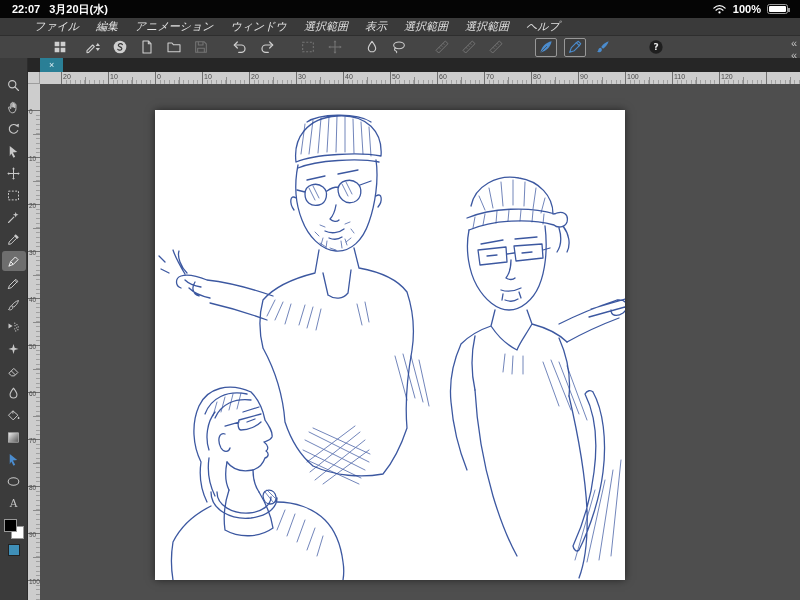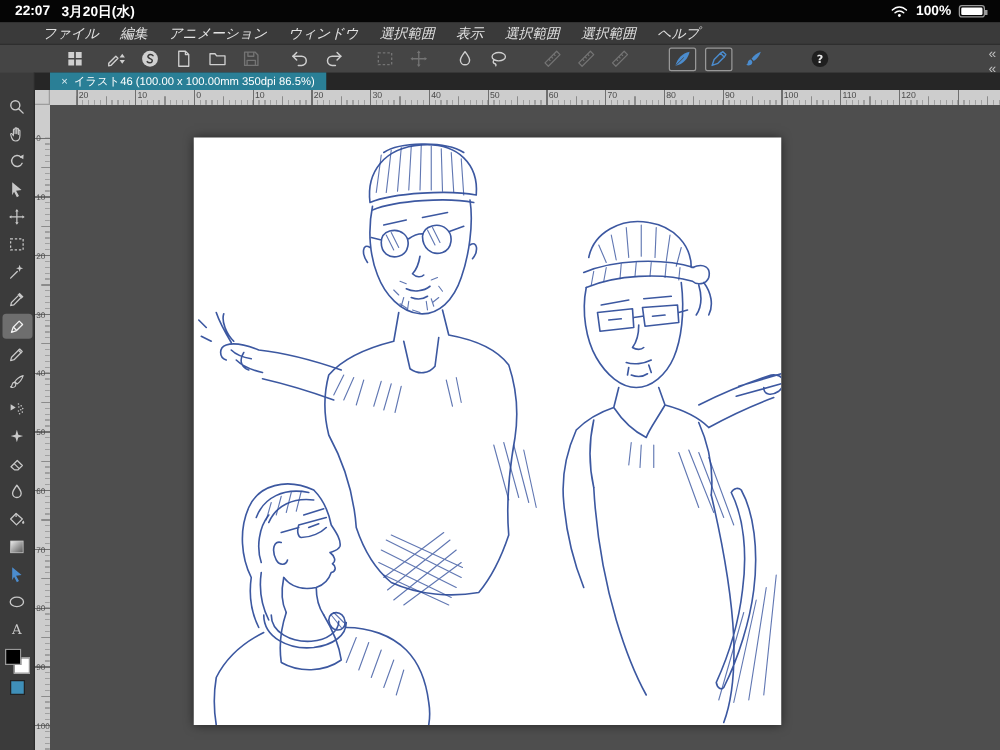--- a/index.html
+++ b/index.html
@@ -384,21 +384,20 @@
         <use href="#i-help"></use>
       </svg>
     </div>
   </div>
 <span class="chev" style="top:38px">«</span>
 <span class="chev" style="top:50px">«</span>
 
 <div id="tab-bar">
   <div class="tab" style="background: rgb(42, 127, 150);">
     <span class="close">×</span>
-    <span class="title">イラスト46 (100.00 x 100.00mm 350dpi 86.5%)</span>
   </div>
 </div>
 
 <div id="tool-strip">
   <div id="tools">
       <div class="tool">
         <svg viewBox="0 0 24 24">
           <use href="#i-magnifier"></use>
         </svg>
       </div>

